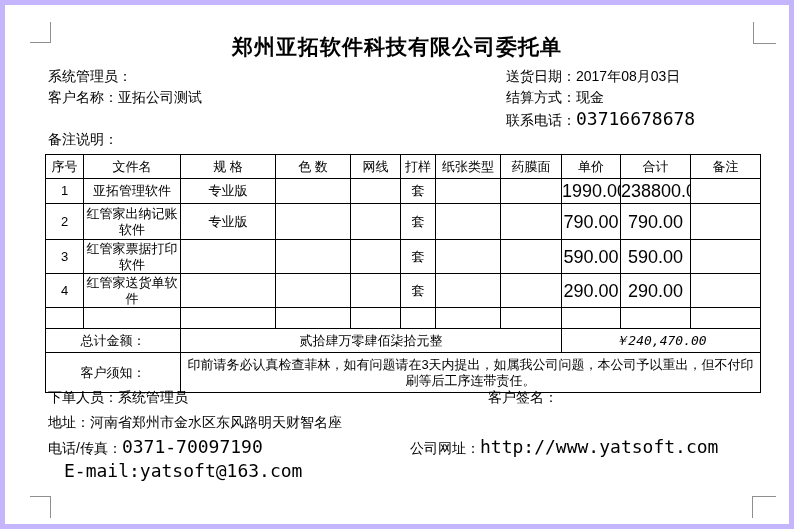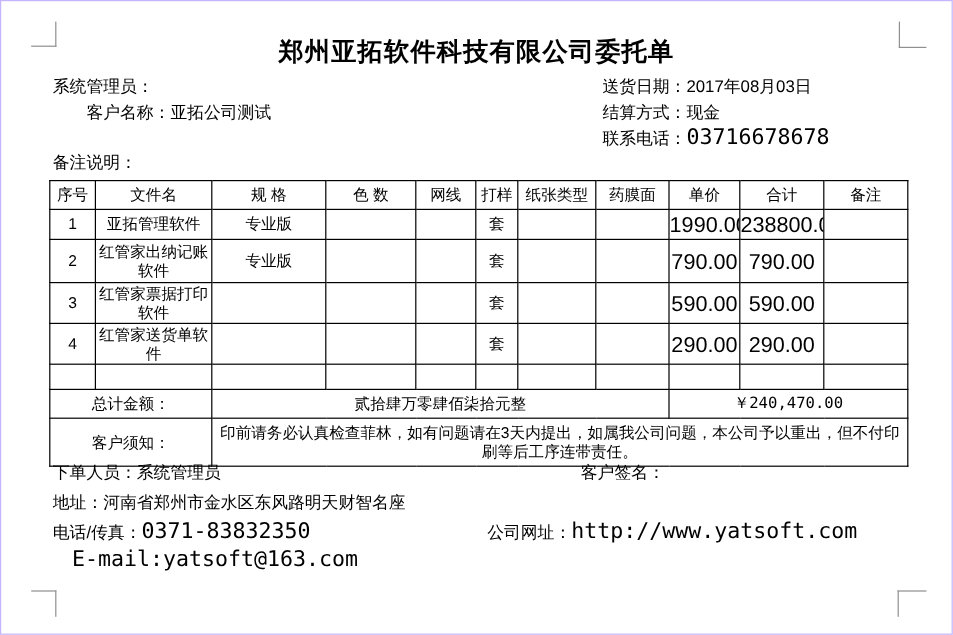--- a/index.html
+++ b/index.html
@@ -1,21 +1,21 @@
 <!DOCTYPE html>
 <html><head>
 <meta charset="utf-8">
 <style>
   html,body{margin:0;padding:0;}
   body{
     width:794px;height:529px;background:#ffffff;color:#000;
     font-family:"Liberation Sans","DejaVu Sans",sans-serif;
     position:relative;overflow:hidden;
   }
-  .page{position:absolute;left:0;top:0;right:0;bottom:0;border:1px solid #c4b5fd;box-sizing:border-box;background:#fff;}
+  .page{position:absolute;left:0;top:0;right:0;bottom:0;border:5px solid #c4b5fd;box-sizing:border-box;background:#fff;}
   
   .mark{position:absolute;}
   .mark-tl{left:25px;top:17px;width:20px;height:20px;border-right:1px solid #8f8f8f;border-bottom:1px solid #8f8f8f;}
   .mark-tr{left:748px;top:17px;width:22px;height:21px;border-left:1px solid #8f8f8f;border-bottom:1px solid #8f8f8f;}
   .mark-bl{left:25px;top:491px;width:20px;height:21px;border-right:1px solid #8f8f8f;border-top:1px solid #8f8f8f;}
   .mark-br{left:747px;top:491px;width:23px;height:21px;border-left:1px solid #8f8f8f;border-top:1px solid #8f8f8f;}
 
   .title{position:absolute;left:0;right:0;top:28px;text-align:center;
     font-size:21px;font-weight:bold;letter-spacing:1px;}
 
@@ -31,39 +31,39 @@
   #items-body tr:nth-child(1){height:25px;}
   #items-body tr:nth-child(2){height:36px;}
   #items-body tr:nth-child(3){height:34px;}
   #items-body tr:nth-child(4){height:34px;}
   #items-body tr:nth-child(5){height:21px;}
   .row-total{height:24px;}
   .row-notice{height:40px;}
   td.col-name{padding:0 4px;}
   #items-body td:nth-child(9),#items-body td:nth-child(10){
     font-family:Liberation Sans, sans-serif;font-size:18px;}
-  td.amount-num{font-family:"DejaVu Sans Mono","Liberation Mono",monospace;font-size:13px;}
+  td.amount-num{font-family:"DejaVu Sans Mono","Liberation Mono",monospace;font-size:13px;font-style:italic;}
   td.notice-text{text-align:left;padding:1px 4px;line-height:17px;margin-top:28px;}
 </style>
 </head>
 <body>
 
 <div class="page">
 
   <div class="mark mark-tl"></div>
   <div class="mark mark-tr"></div>
   <div class="mark mark-bl"></div>
   <div class="mark mark-br"></div>
 
   <div class="title">郑州亚拓软件科技有限公司委托单</div>
 
   <div class="info-line" style="left:43px;top:63px;">
     <span>系统管理员：</span><span></span>
   </div>
-  <div class="info-line" style="left:43px;top:84px;margin-left:28px;">
+  <div class="info-line" style="left:43px;top:84px;">
     <span>客户名称：</span><span>亚拓公司测试</span>
   </div>
   <div class="info-line" style="left:43px;top:126px;">
     <span>备注说明：</span><span></span>
   </div>
 
   <div class="info-line" style="left:501px;top:63px;">
     <span>送货日期：</span><span>2017年08月03日</span>
   </div>
   <div class="info-line" style="left:501px;top:84px;">
@@ -185,21 +185,21 @@
   <div class="info-line" style="left:43px;top:384px;">
     <span>下单人员：</span><span>系统管理员</span>
   </div>
   <div class="info-line" style="left:483px;top:384px;">
     <span>客户签名：</span><span></span>
   </div>
   <div class="info-line" style="left:43px;top:409px;">
     <span>地址：</span><span>河南省郑州市金水区东风路明天财智名座</span>
   </div>
   <div class="info-line" style="left:43px;top:433px;">
-    <span>电话/传真：</span><span class="mono">0371-83832350</span>
+    <span>电话/传真：</span><span class="mono">0371-70097190</span>
   </div>
   <div class="info-line" style="left:405px;top:433px;">
     <span>公司网址：</span><span class="mono">http://www.yatsoft.com</span>
   </div>
   <div class="info-line mono" style="left:59px;top:457px;">
     <span>E-mail:</span><span>yatsoft@163.com</span>
   </div>
 
 </div>
 

